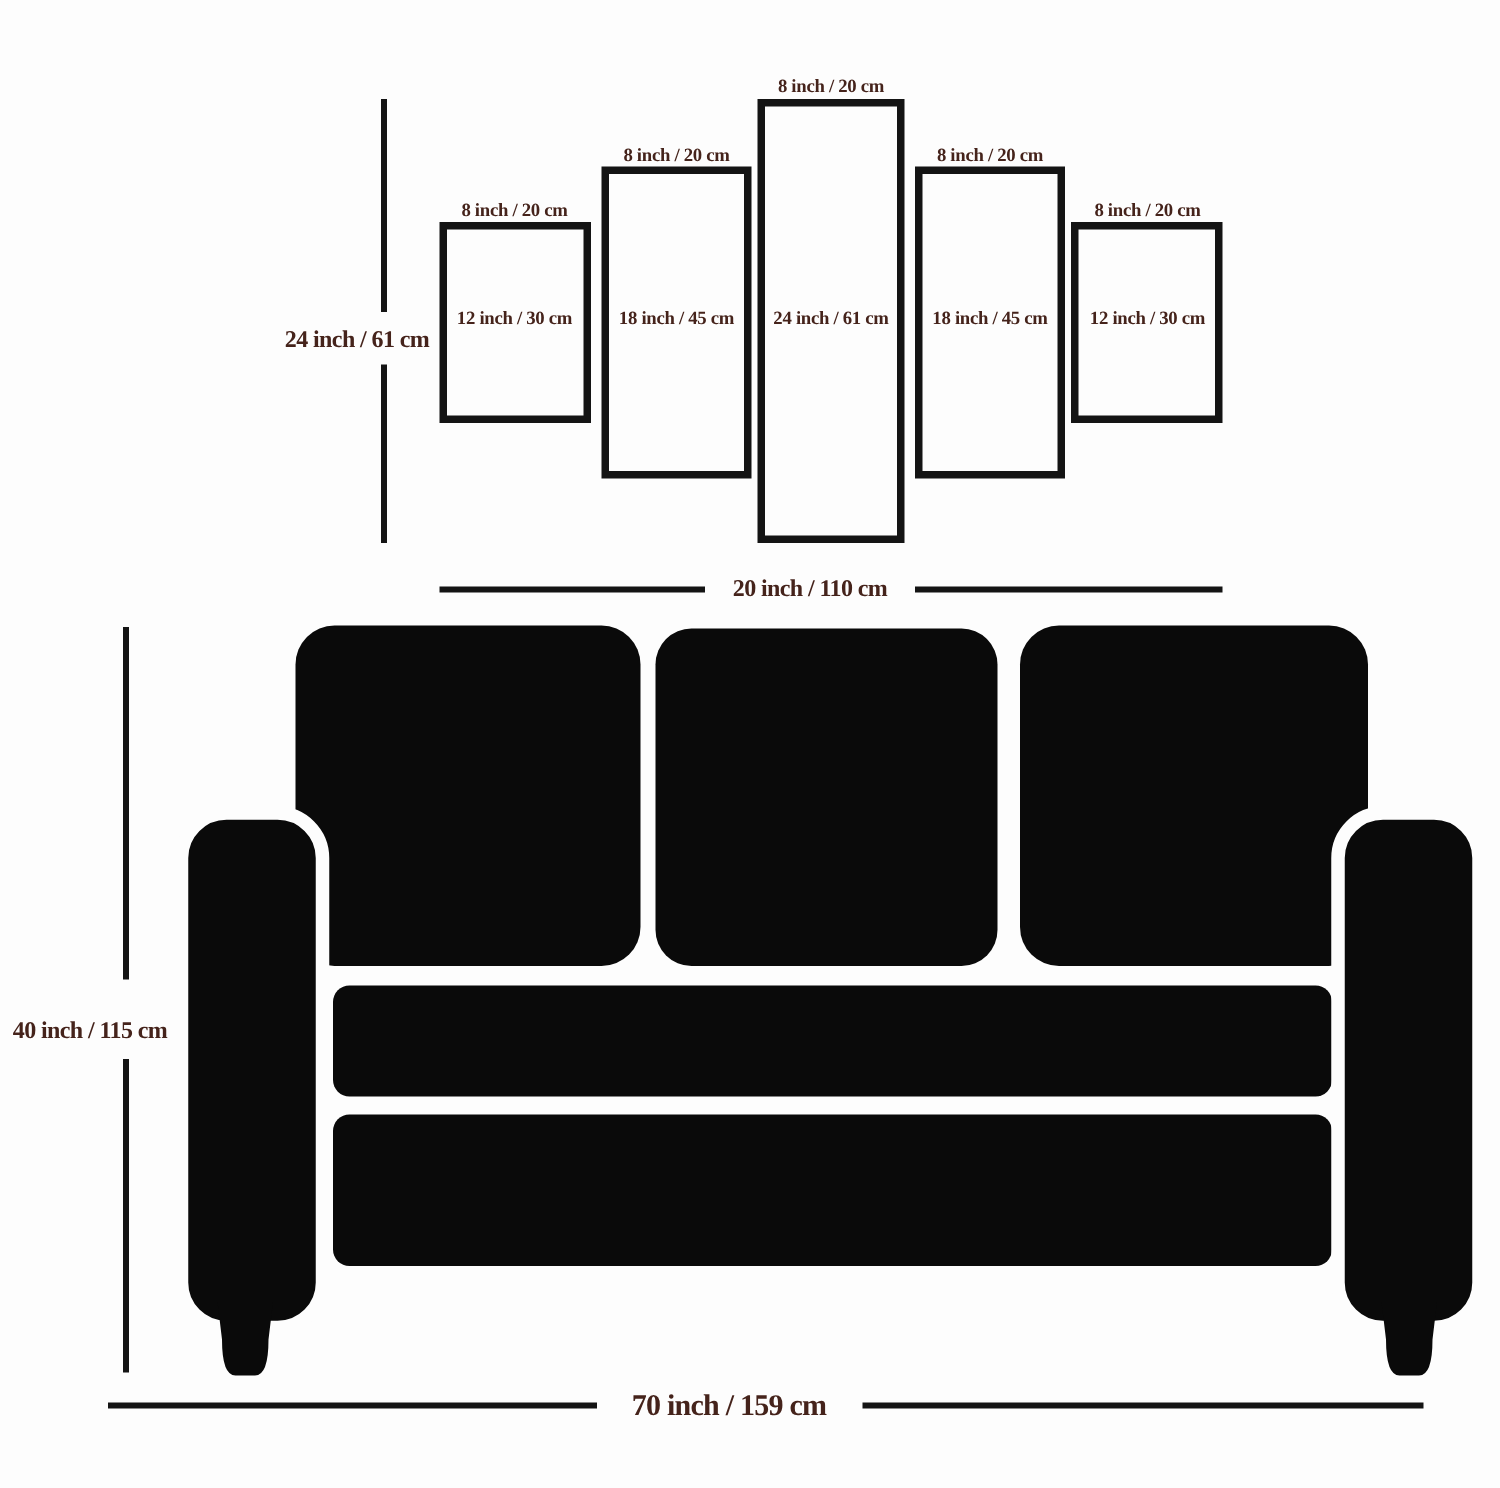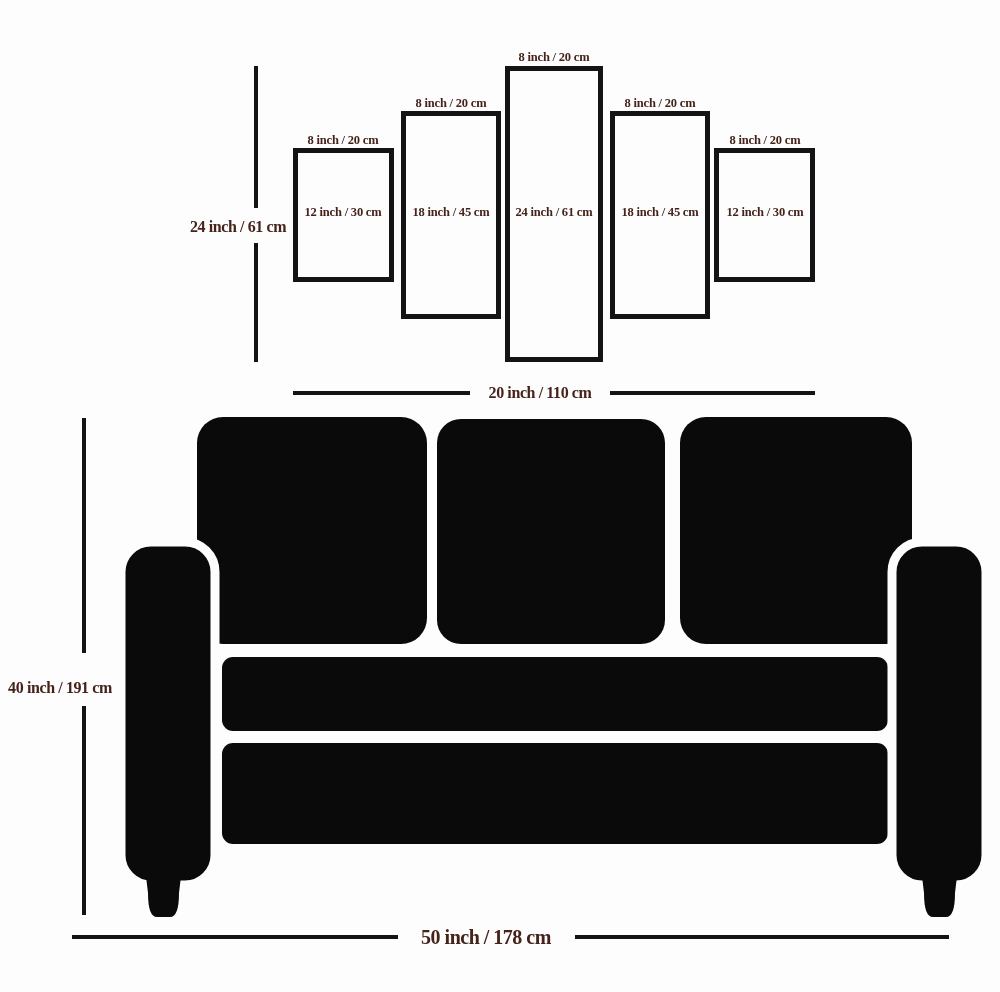--- a/index.html
+++ b/index.html
@@ -80,16 +80,16 @@
     <rect class="sofa-arm" x="892" y="542" width="94" height="343" rx="30"></rect>
     <path class="sofa-shape" d="M145,868 L182,868 L179,893 Q179,917 170,917 L157,917 Q148,917 148,893 Z"></path>
     <path class="sofa-shape" d="M921,868 L958,868 L955,893 Q955,917 946,917 L933,917 Q924,917 924,893 Z"></path>
   </svg>
 
   <div class="dline" style="left:82px;top:418px;width:4px;height:235px;"></div>
   <div class="dline" style="left:82px;top:706px;width:4px;height:209px;"></div>
   <div class="dline" style="left:72px;top:935px;width:326px;height:4px;"></div>
   <div class="dline" style="left:575px;top:935px;width:374px;height:4px;"></div>
 
-  <div class="lbl dim-lbl" style="left:60px;top:680px;">40 inch / 191 cm</div>
-  <div class="lbl dim-lbl-big" style="left:486px;top:927px;">50 inch / 178 cm</div>
+  <div class="lbl dim-lbl" style="left:60px;top:680px;">40 inch / 115 cm</div>
+  <div class="lbl dim-lbl-big" style="left:486px;top:927px;">70 inch / 159 cm</div>
 
 </div>
 
 </body></html>

